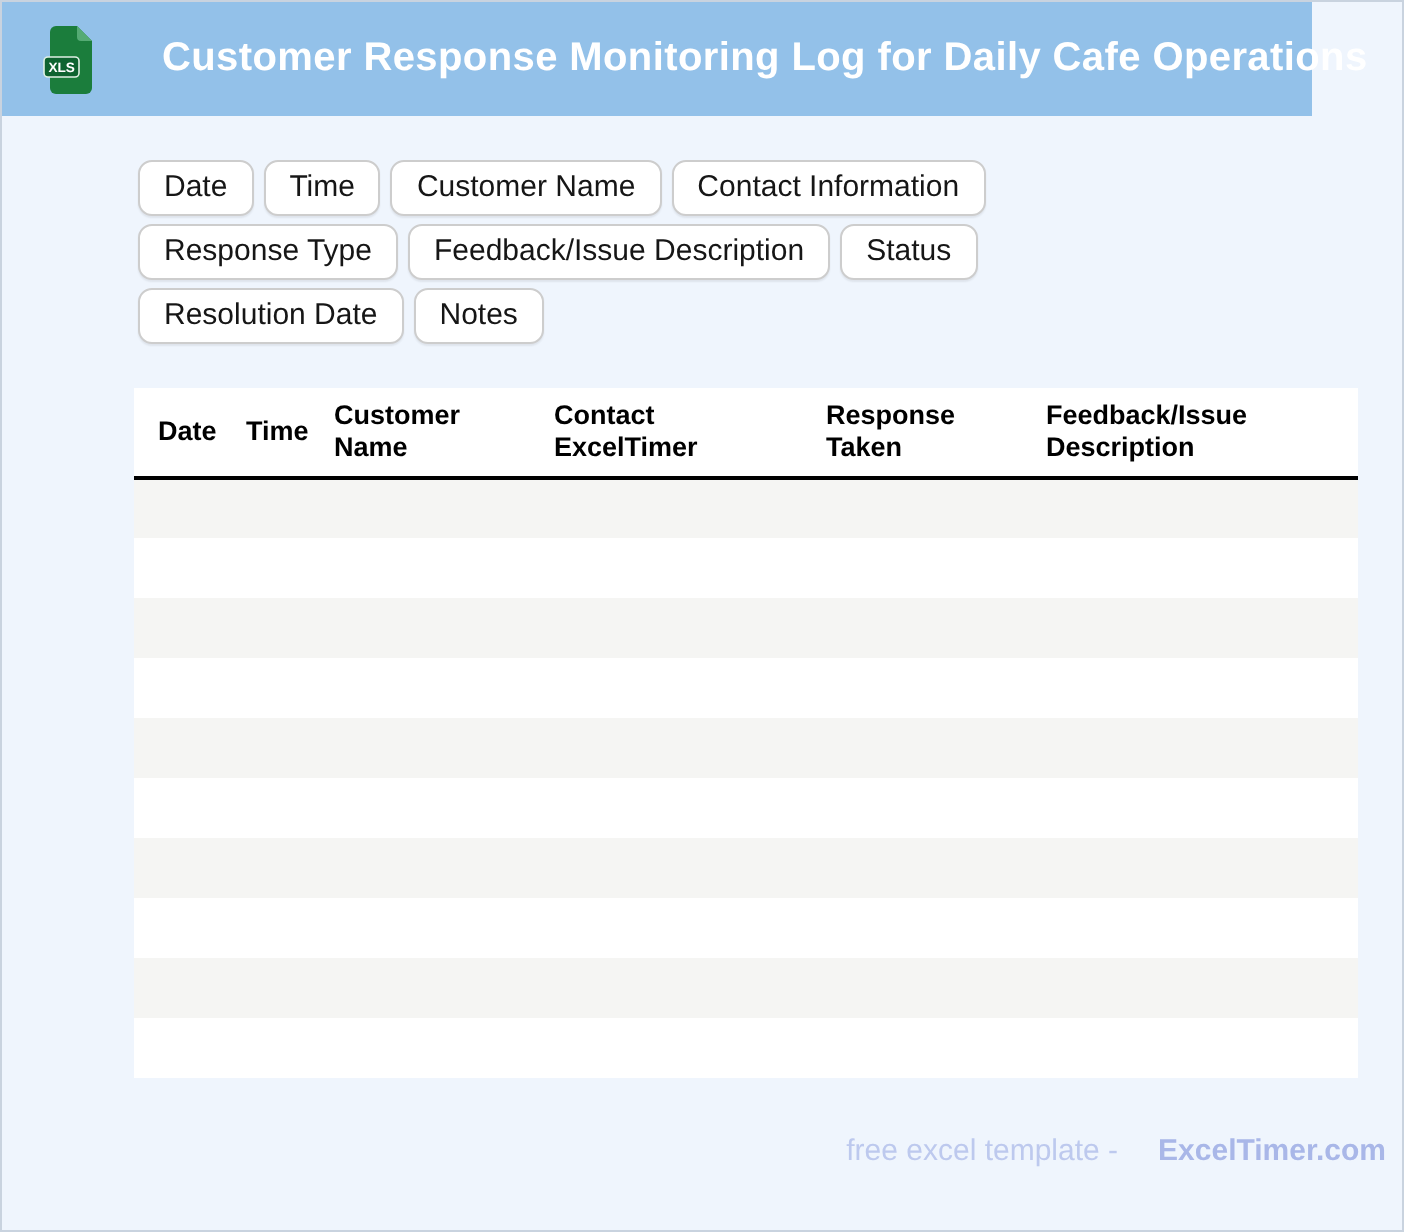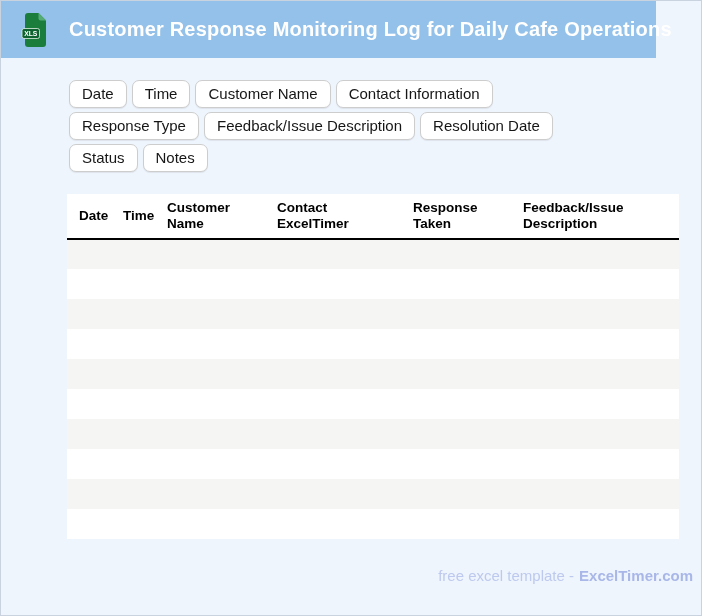--- a/index.html
+++ b/index.html
@@ -19,21 +19,21 @@
   body{font-family:"Liberation Sans","DejaVu Sans",sans-serif;}
   .page{
     position:relative;width:702px;height:616px;
     background:var(--page-bg);
     border:1px solid var(--page-border);
     overflow:hidden;
   }
   .header{
     position:absolute;left:0;top:0;width:655px;height:57px;
     background:var(--header-bg);
-    display:flex;align-items:center;padding-left:20px;
+    display:flex;align-items:center;padding-left:20px;gap:12px;
   }
   .xls-icon{width:26px;height:36px;flex:0 0 auto;}
   .title{
     margin-left:22px;color:#ffffff;font-size:20px;font-weight:700;
     letter-spacing:.2px;white-space:nowrap;
   }
   .chips{
     position:absolute;left:68px;top:79px;width:545px;
     display:flex;flex-wrap:wrap;column-gap:5px;row-gap:4px;
   }
@@ -60,21 +60,21 @@
   th.ar{text-align:left;padding-right:6px;}
   thead{border-bottom:2px solid #000;}
   tbody tr{height:30px;}
   tbody tr:nth-child(odd){background:var(--row-alt);}
   tbody tr:nth-child(even){background:#ffffff;}
   .footer{
     position:absolute;top:566px;right:8px;
     font-size:15px;color:var(--footer-text);
     display:flex;align-items:baseline;
   }
-  .brand{color:var(--footer-brand);font-weight:700;margin-left:5px;cursor:pointer;}
+  .brand{color:var(--footer-brand);font-weight:700;margin-left:20px;cursor:pointer;}
 </style>
 </head>
 <body>
 
 <div class="page">
 
   <div class="header">
     <svg class="xls-icon" viewBox="0 0 26 36" xmlns="http://www.w3.org/2000/svg">
       <path d="M7 1 h10.5 l7.5 7.5 V32 a3 3 0 0 1 -3 3 H7 a3 3 0 0 1 -3 -3 V4 a3 3 0 0 1 3 -3 z" fill="#1b7d3c"></path>
       <path d="M17.5 1 L25 8.5 h-5.5 a2 2 0 0 1 -2 -2 z" fill="#55ab74"></path>
@@ -84,22 +84,22 @@
     <div class="title">Customer Response Monitoring Log for Daily Cafe Operations</div>
   </div>
 
   <div class="chips">
     <div class="chip">Date</div>
     <div class="chip">Time</div>
     <div class="chip">Customer Name</div>
     <div class="chip">Contact Information</div>
     <div class="chip">Response Type</div>
     <div class="chip">Feedback/Issue Description</div>
+    <div class="chip">Status</div>
     <div class="chip">Resolution Date</div>
-    <div class="chip">Status</div>
     <div class="chip">Notes</div>
   </div>
 
   <div class="table-wrap">
     <table>
       <colgroup>
         <col class="c1">
           <col class="c2">
           <col class="c3">
         <col class="c4">

